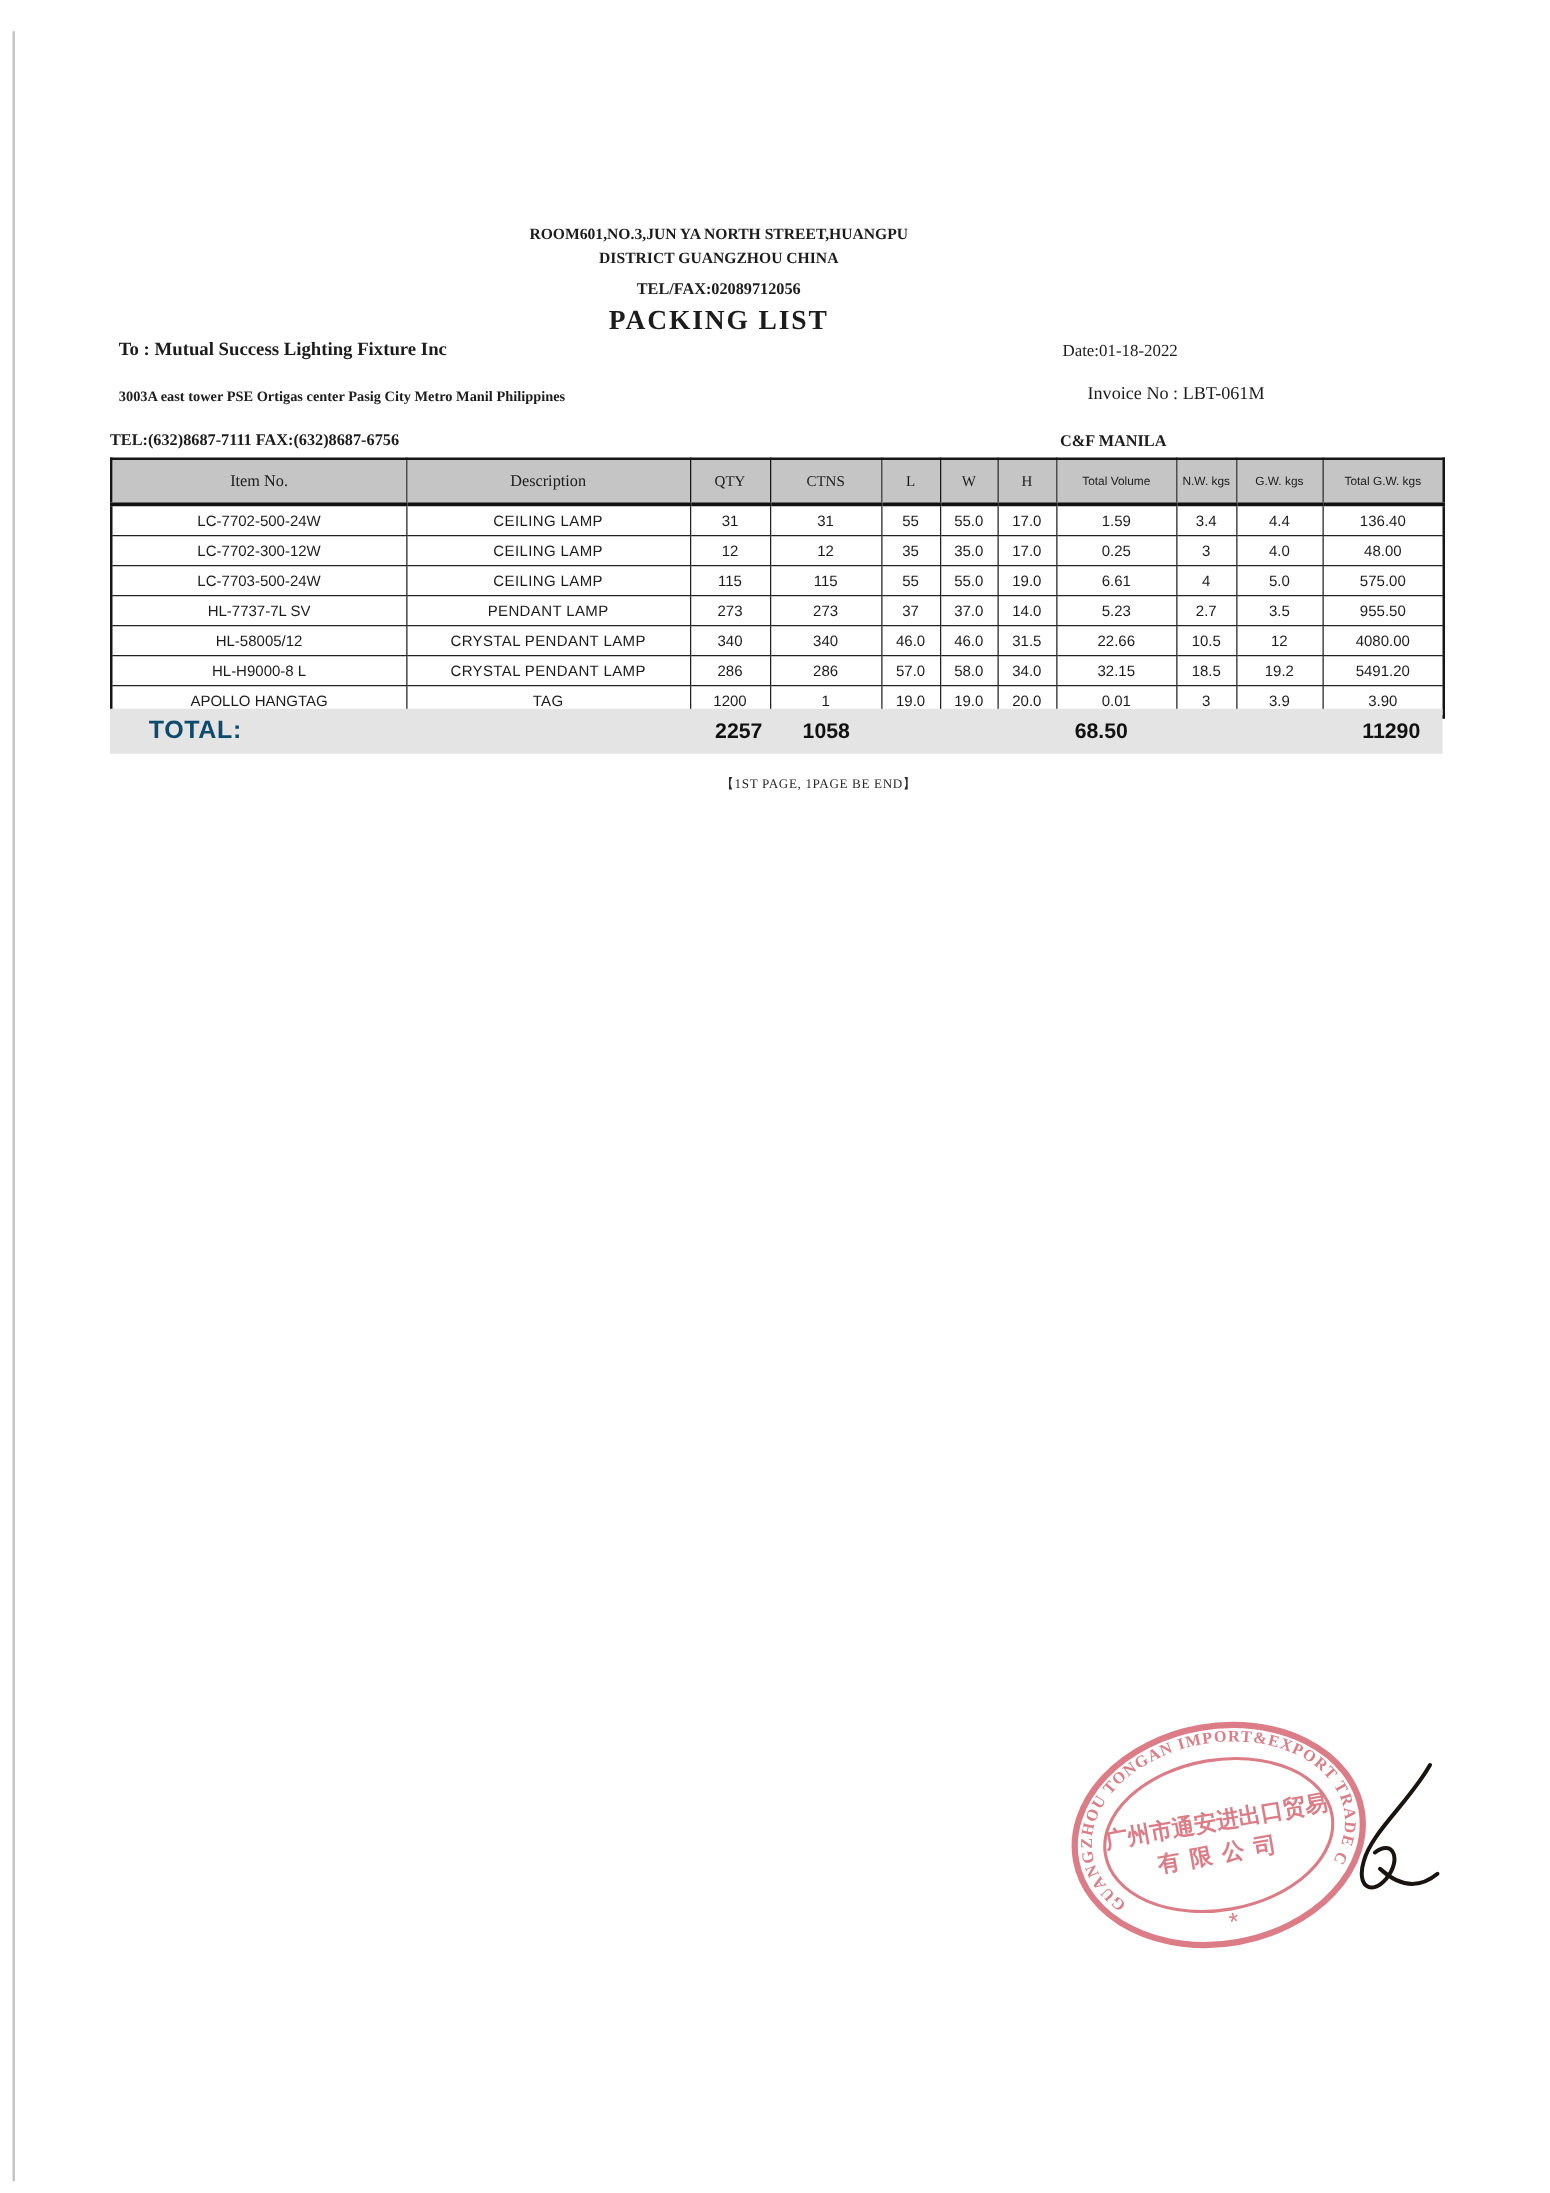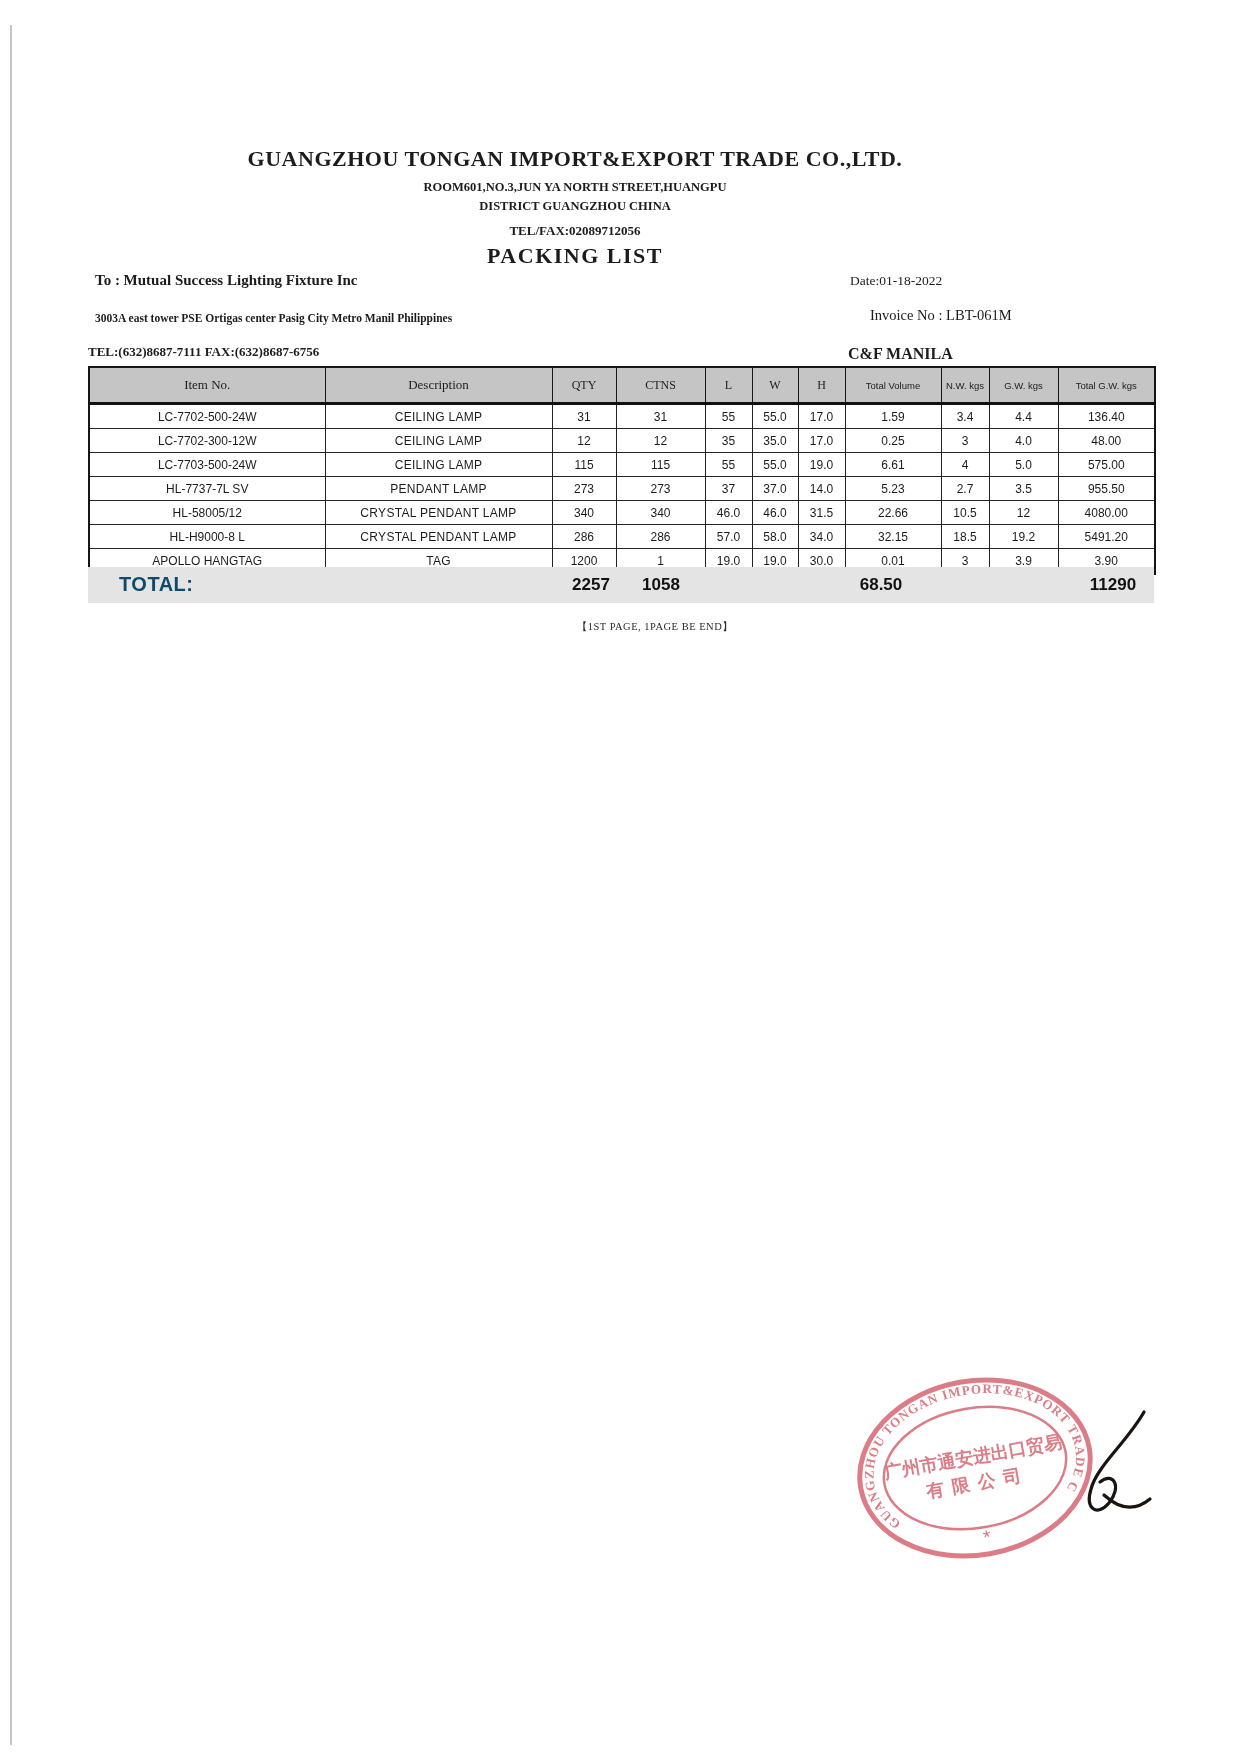--- a/index.html
+++ b/index.html
@@ -13,21 +13,21 @@
   .addr2{top:199px;font-size:12.5px;}
   .telfax-top{top:223px;font-size:13px;}
   .doc-title{top:243px;font-size:22px;letter-spacing:1.5px;}
 
   .to-line{position:absolute;left:95px;top:272px;font-size:15px;font-weight:bold;}
   .to-addr{position:absolute;left:95px;top:312px;font-size:11.5px;font-weight:bold;}
   .to-tel{position:absolute;left:88px;top:344px;font-size:13px;font-weight:bold;}
 
   .meta-date{position:absolute;left:850px;top:273px;font-size:13.5px;}
   .meta-invoice{position:absolute;left:850px;top:307px;font-size:14.5px;margin-left:20px;}
-  .meta-terms{position:absolute;left:848px;top:345px;font-size:16px;font-weight:bold;}
+  .meta-terms{position:absolute;left:848px;top:345px;font-size:13px;font-weight:bold;}
 
   table.pack{position:absolute;left:88px;top:366px;width:1066px;border-collapse:collapse;
              table-layout:fixed;border:2.5px solid #161616;}
   table.pack th{background:#c5c5c5;border:1.8px solid #161616;border-bottom:3px solid #111;
                 height:34px;font-weight:normal;padding:0;overflow:hidden;}
   table.pack td{border:1.5px solid #222;height:23px;text-align:center;padding:0;overflow:hidden;
                 font-family:"Liberation Sans", sans-serif;font-size:12px;}
   table.pack tr:last-child td{border-bottom:3px solid #111;}
   th.h-big{font-size:13px;font-family:"Liberation Serif", serif;}
   th.h-mid{font-size:12px;font-family:"Liberation Serif", serif;text-align:center;}
@@ -50,21 +50,20 @@
 
   .stamp-svg{position:absolute;left:845px;top:1368px;}
 </style>
 </head>
 <body>
 
 <div class="page">
 
   <div class="scan-edge"></div>
 
-  <div class="hdr company">GUANGZHOU TONGAN IMPORT&amp;EXPORT TRADE CO.,LTD.</div>
   <div class="hdr addr1">ROOM601,NO.3,JUN YA NORTH STREET,HUANGPU</div>
   <div class="hdr addr2">DISTRICT GUANGZHOU CHINA</div>
   <div class="hdr telfax-top">TEL/FAX:02089712056</div>
   <div class="hdr doc-title">PACKING LIST</div>
 
   <div class="to-line">To : Mutual Success Lighting Fixture Inc</div>
   <div class="to-addr">3003A east tower PSE Ortigas center Pasig City Metro Manil Philippines</div>
   <div class="to-tel">TEL:(632)8687-7111  FAX:(632)8687-6756</div>
 
   <div class="meta-date">Date:01-18-2022</div>
@@ -179,21 +178,21 @@
           <td class="c9">19.2</td>
           <td class="c10">5491.20</td>
         </tr>
         <tr>
           <td class="c0">APOLLO HANGTAG</td>
           <td class="c1">TAG</td>
           <td class="c2">1200</td>
           <td class="c3">1</td>
           <td class="c4">19.0</td>
           <td class="c5">19.0</td>
-          <td class="c6">30.0</td>
+          <td class="c6">20.0</td>
           <td class="c7">0.01</td>
           <td class="c8">3</td>
           <td class="c9">3.9</td>
           <td class="c10">3.90</td>
         </tr>
       </tbody>
   </table>
 
   <div class="total-band">
     <span class="total-label">TOTAL:</span>

